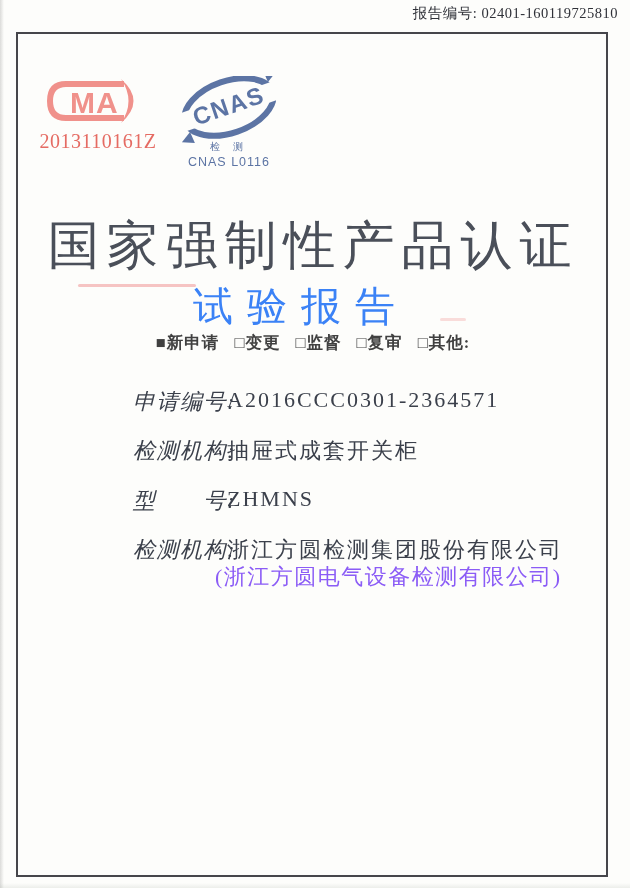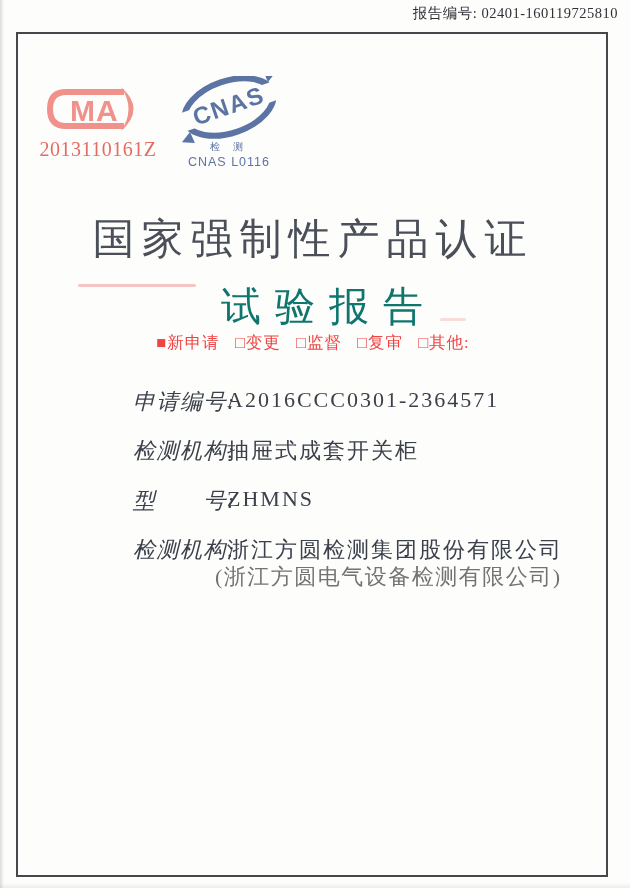--- a/index.html
+++ b/index.html
@@ -16,51 +16,51 @@
   .scan-edge-bottom{position:absolute;left:0;bottom:0;width:630px;height:5px;
     background:linear-gradient(to top,rgba(160,170,160,.18),rgba(160,170,160,0));}
   .report-no{
     position:absolute;top:4px;right:12px;font-size:14.5px;color:#2f3138;
     letter-spacing:.5px;white-space:nowrap;
   }
   .frame{
     position:absolute;left:16px;top:32px;width:592px;height:845px;
     border:2px solid #46464b;box-sizing:border-box;background:transparent;
   }
-  .logo-cma{position:absolute;left:36px;top:84px;}
+  .logo-cma{position:absolute;left:36px;top:76px;}
   .logo-cnas{position:absolute;left:173px;top:76px;}
   .logo-cqc{position:absolute;left:259px;top:632px;}
   .title-line1{
     position:absolute;left:16px;top:211px;width:594px;text-align:center;
-    font-size:42px;letter-spacing:7px;color:#4a4f59;font-weight:500;white-space:nowrap;
+    font-size:52px;letter-spacing:7px;color:#4a4f59;font-weight:500;white-space:nowrap;
   }
   .title-line2{
-    position:absolute;left:32px;top:279px;width:594px;text-align:center;
-    font-size:40px;letter-spacing:14px;color:#0f766e;font-weight:500;white-space:nowrap;
+    position:absolute;left:4px;top:279px;width:594px;text-align:center;
+    font-size:40px;letter-spacing:14px;color:#3b82f6;font-weight:500;white-space:nowrap;
   }
   .scan-streak{
     position:absolute;left:78px;top:284px;width:118px;height:3px;
     background:rgba(240,150,150,.55);border-radius:2px;
   }
   .scan-dot{
     position:absolute;left:440px;top:318px;width:26px;height:3px;
     background:rgba(243,170,170,.4);border-radius:2px;
   }
   .checkbox-row{
     position:absolute;left:16px;top:332px;width:594px;text-align:center;
-    font-size:16.5px;color:#ef4444;letter-spacing:1px;font-weight:400;white-space:nowrap;
+    font-size:16.5px;color:#404040;letter-spacing:1px;font-weight:700;white-space:nowrap;
   }
   .checkbox-row span{margin:0 5px;}
   .field-row{position:absolute;left:0;top:0;white-space:nowrap;font-size:22px;color:#3b404b;}
   .field-label{position:absolute;left:133px;letter-spacing:1.5px;font-style:italic;}
   .field-value{position:absolute;left:227px;letter-spacing:2px;}
   .row-1{top:387px;} .row-2{top:436px;} .row-3{top:486px;} .row-4{top:535px;}
   .field-value2{
     position:absolute;left:215px;top:562px;font-size:22px;letter-spacing:1.5px;
-    color:#737373;white-space:nowrap;
+    color:#8b5cf6;white-space:nowrap;
   }
   svg text{font-family:"Liberation Sans","DejaVu Sans",sans-serif;}
   svg .serif{font-family:"Liberation Serif","DejaVu Serif",serif;}
 </style>
 </head>
 <body>
 
 <div class="page">
 
   <div class="report-no">

